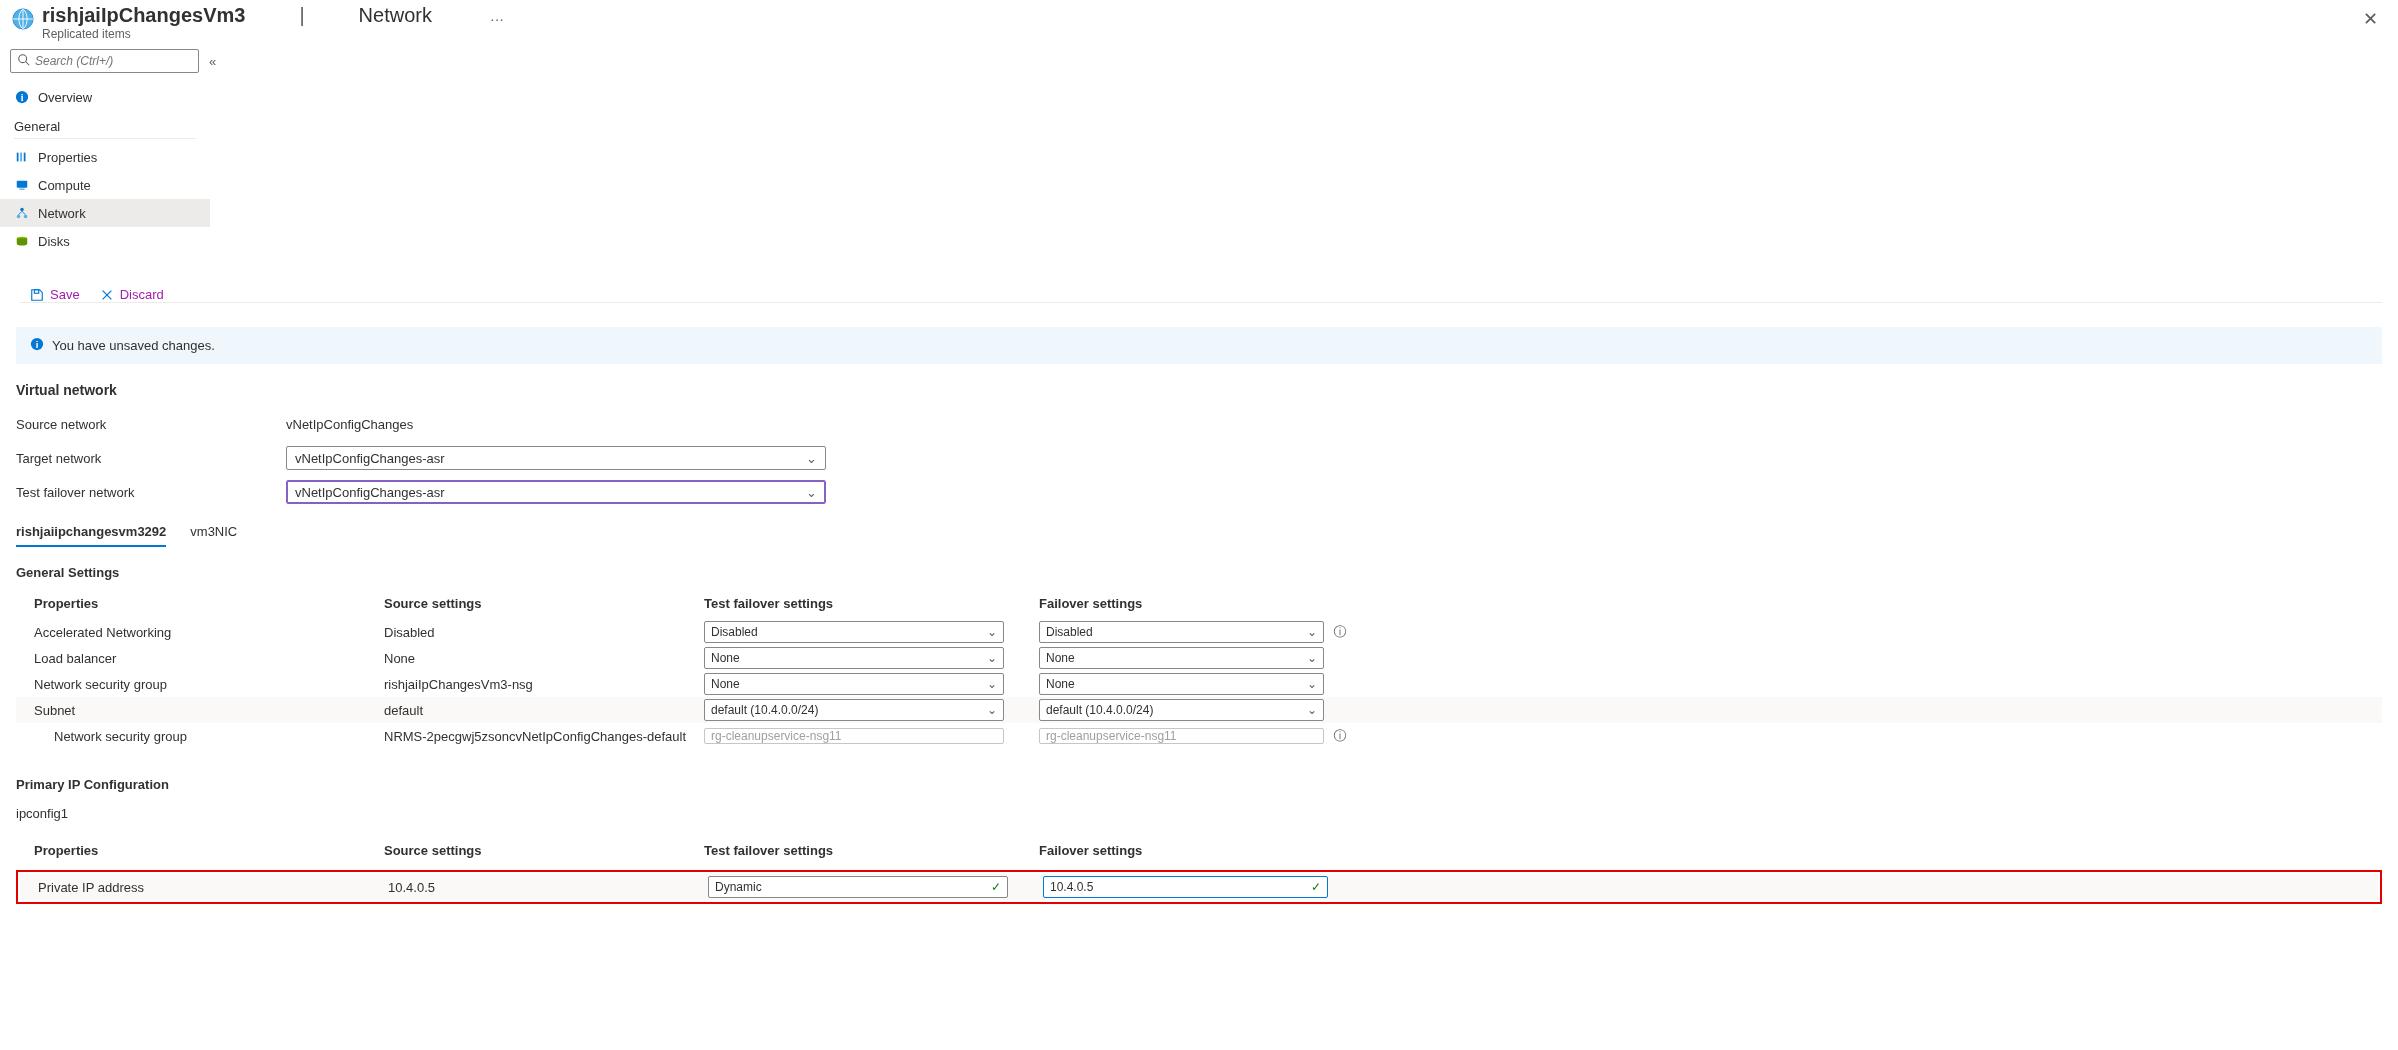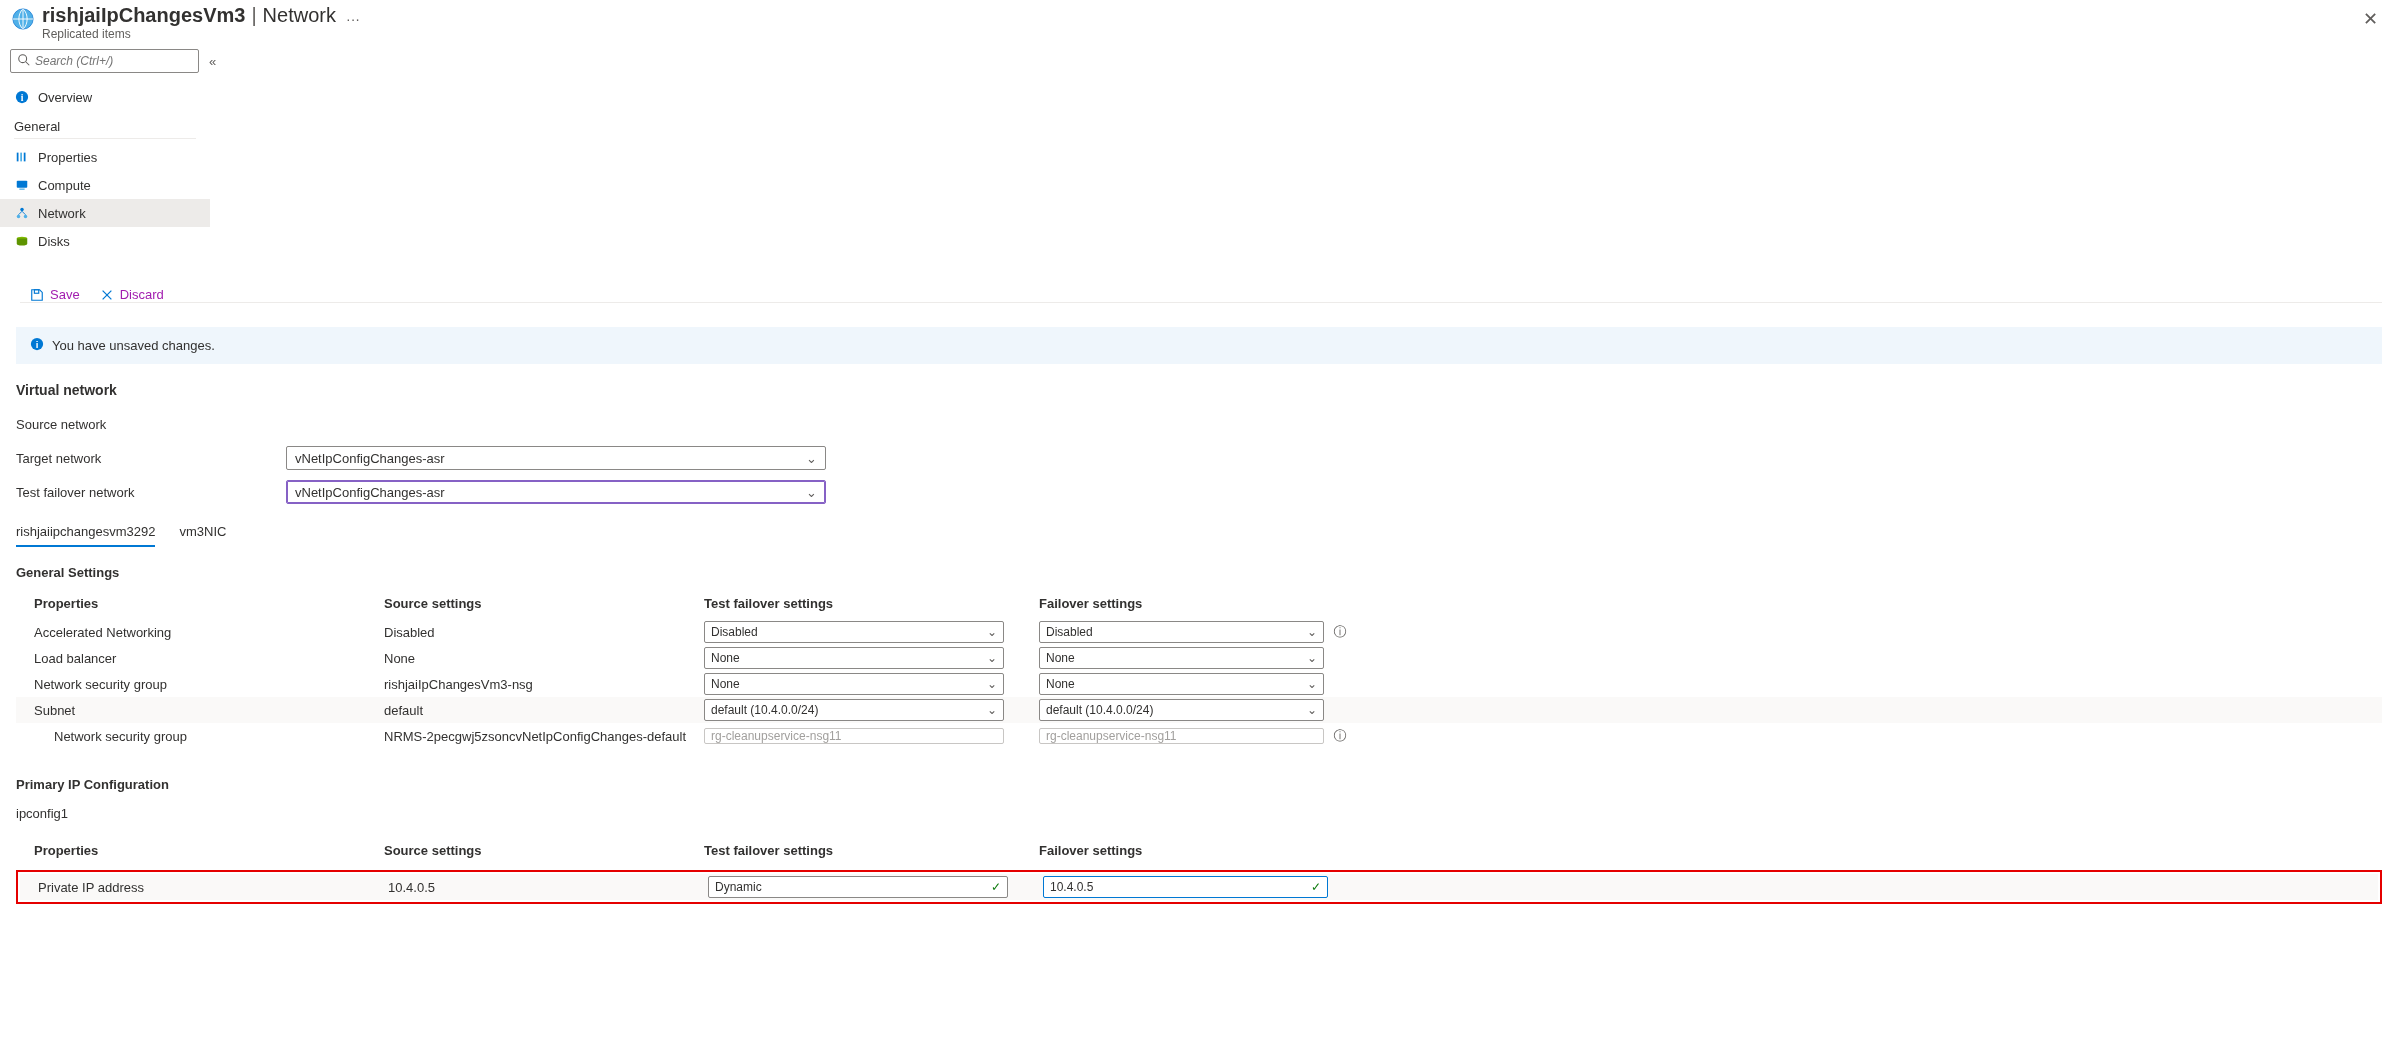--- a/index.html
+++ b/index.html
@@ -2,21 +2,21 @@
 <html><head>
   <meta charset="utf-8">
   <style>
     * { box-sizing: border-box; margin: 0; padding: 0; }
     body { font-family: "Segoe UI", -apple-system, sans-serif; font-size: 13px; color: #323130; background: #fff; }
 
     
     .page-header { display: flex; align-items: flex-start; padding: 4px 12px 0 12px; }
     .header-icon { width: 22px; height: 22px; margin-right: 8px; margin-top: 4px; }
     .header-titles { flex: 0 0 auto; }
-    .header-title-line { display: flex; align-items: flex-end; font-size: 20px; }
+    .header-title-line { display: flex; align-items: flex-end; font-size: 20px; gap: 48px; }
     .header-title { font-weight: 600; color: #323130; }
     .header-sep { margin: 0 6px; color: #605e5c; font-weight: 300;}
     .header-section { font-weight: 300; color: #323130; }
     .header-more { margin-left: 10px; font-size: 14px; color: #605e5c; cursor: pointer; }
     .header-sub { font-size: 12px; color: #605e5c; margin-top: 0px; }
     .header-close { margin-left: auto; font-size: 18px; color: #605e5c; cursor: pointer; padding: 4px 8px; }
 
     .layout { display: flex; flex-direction: column; }
     .sidebar { width: 210px; flex: 0 0 210px; padding: 8px 0; }
     .main { flex: 1; padding: 0 16px 20px 16px; min-width: 0;}
@@ -51,21 +51,21 @@
     .field-label { width: 270px; flex: 0 0 270px; }
     .field-value { flex: 1; }
 
     .dropdown { border: 1px solid #8a8886; border-radius: 2px; height: 24px; display: flex; align-items: center; padding: 0 8px; width: 540px; justify-content: space-between; background: #fff; cursor: pointer; font-size: 13px;}
     .dropdown.focused { border-color: #8661c5; box-shadow: 0 0 0 1px #8661c5 inset; }
     .chevron-down { color: #605e5c; }
 
     
     .tabs { display: flex; gap: 24px; border-bottom: none; margin: 12px 0; }
     .tab { padding: 6px 0; cursor: pointer; font-size: 13px; color: #323130;}
-    .tab.active { color: #323130; border-bottom: 2px solid #0078d4; font-weight: 400;}
+    .tab.active { color: #323130; border-bottom: 2px solid #0078d4; font-weight: 700;}
 
     .sub-section-title { font-weight: 600; font-size: 13px; margin: 18px 0 8px 0; }
     .sub-section-desc { font-size: 13px; color: #323130; margin-bottom: 10px;}
     .ipconfig-name { font-size: 13px; margin: 14px 0 14px 0; }
 
     
     .grid { width: 100%; }
     .grid-head, .grid-row { display: grid; grid-template-columns: 350px 320px 312px 312px 24px; align-items: center; }
     .grid-head { font-weight: 600; padding: 8px 18px;}
     .grid-row { padding: 2px 18px; min-height: 26px;}
@@ -208,20 +208,21 @@
             <circle cx="8" cy="8" r="7" fill="#0078d4"></circle>
             <text x="8" y="12" text-anchor="middle" fill="#fff" font-size="11" font-weight="bold">i</text>
           </svg>
       </span>
       <span class="message-text">You have unsaved changes.</span>
     </div>
 
     <div class="section-title">Virtual network</div>
     <div class="field-row">
       <div class="field-label">Source network</div>
+      <div class="field-value">vNetIpConfigChanges</div>
     </div>
     <div class="field-row">
       <div class="field-label">Target network</div>
       <div class="field-value">
         <div class="dropdown">
           <span>vNetIpConfigChanges-asr</span>
           <span class="chevron-down">⌄</span>
         </div>
       </div>
     </div>

